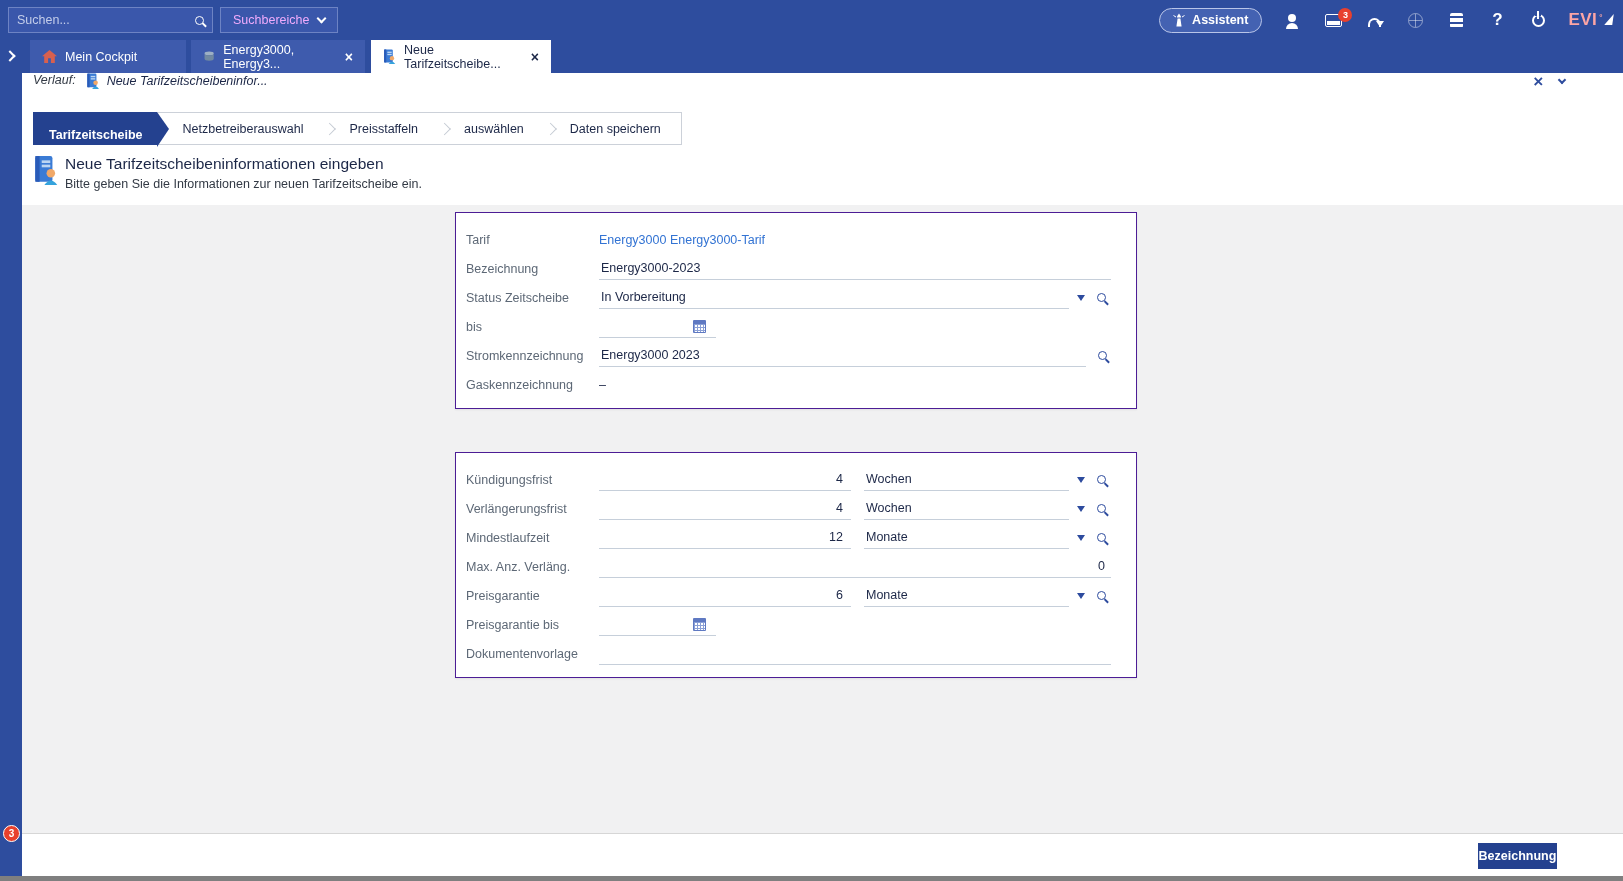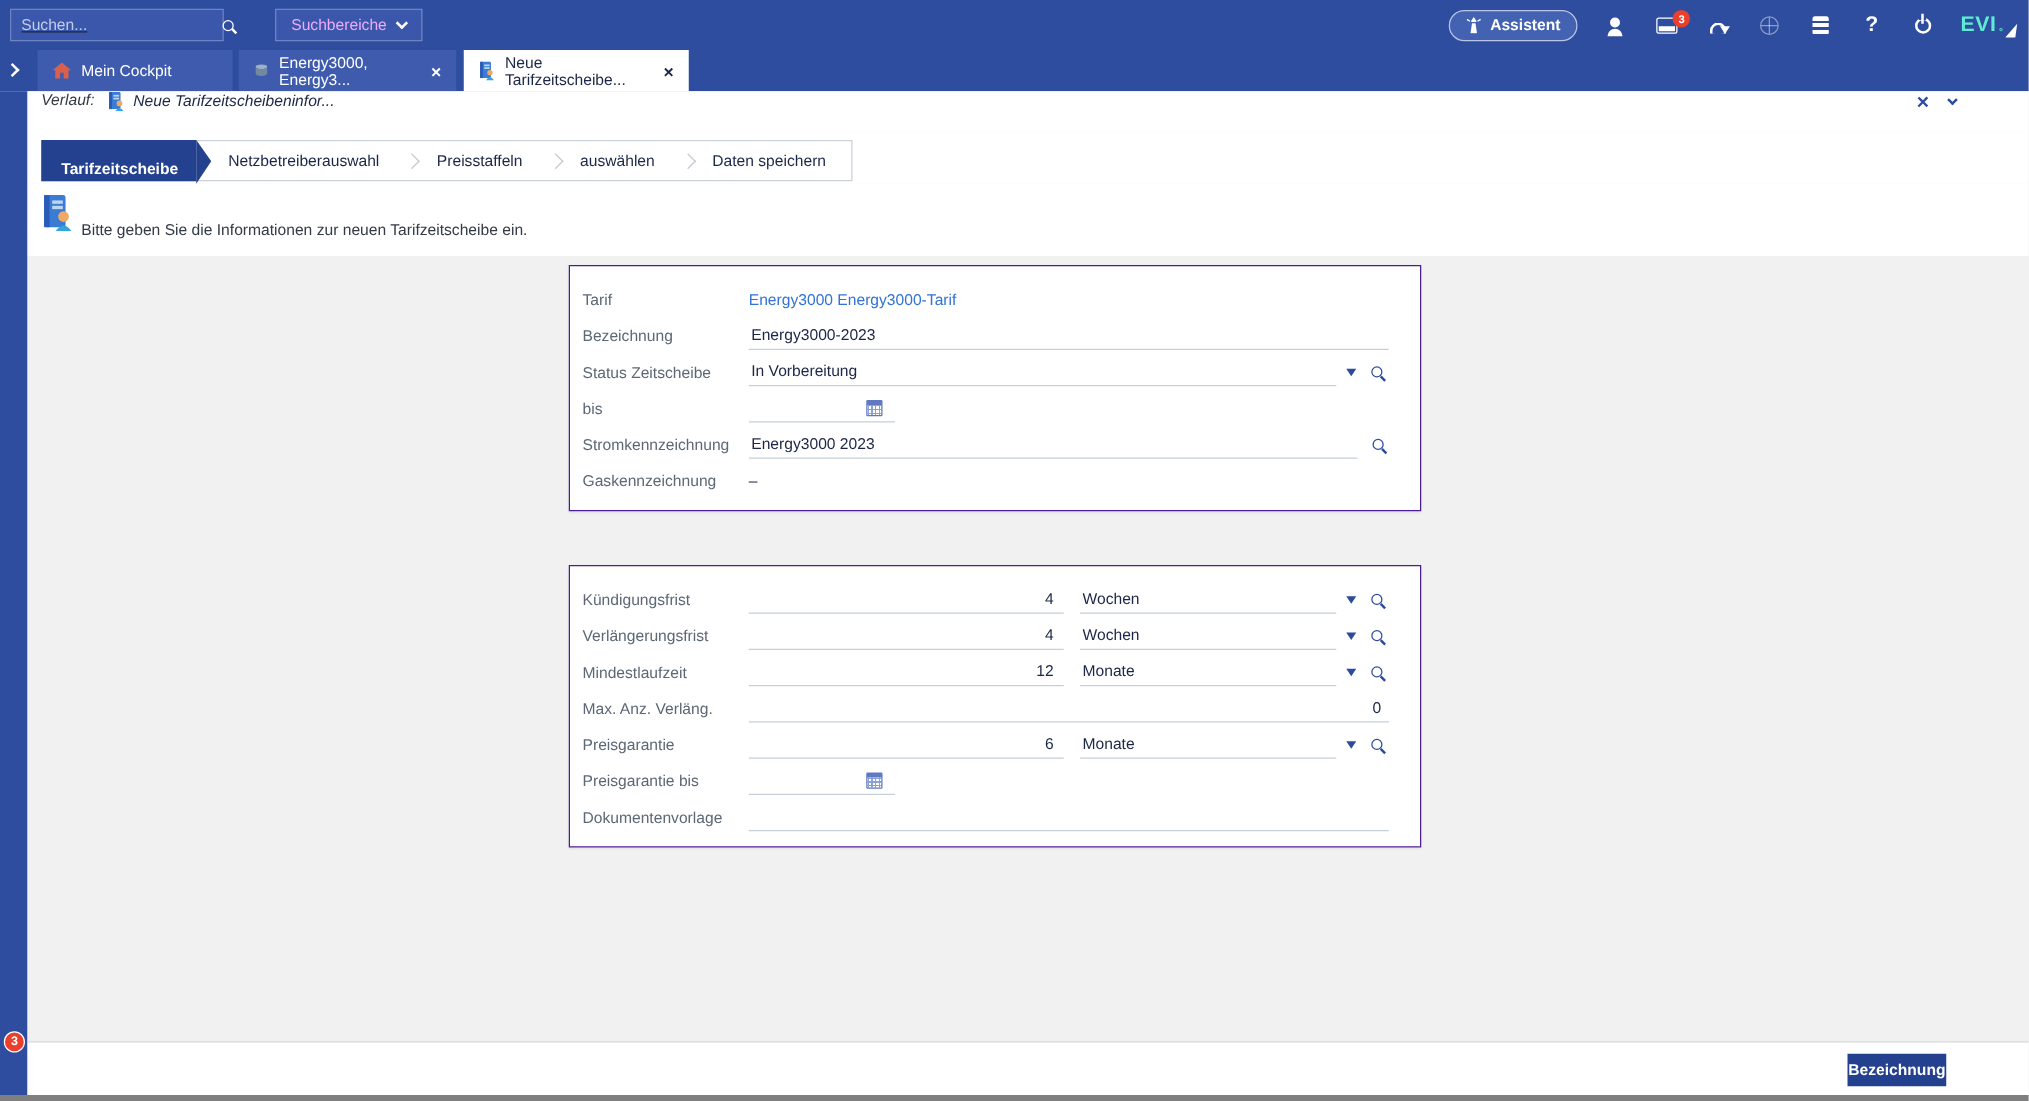--- a/index.html
+++ b/index.html
@@ -2,21 +2,21 @@
 <html><head>
 <meta charset="utf-8">
 <style>
   * { margin:0; padding:0; box-sizing:border-box; }
   html,body { width:1623px; height:881px; overflow:hidden; }
   body { font-family:"Liberation Sans", sans-serif; font-size:12.5px; color:#1c2747; background:#f1f1f2; }
   .app { position:relative; width:1623px; height:881px; background:#f1f1f2; }
 
   
   .topbar { position:absolute; left:0; top:0; width:1623px; height:40px; background:#2e4d9e; display:flex; align-items:center; }
-  .searchbox { position:absolute; left:8px; top:7px; width:171px; height:26px; background:#3a57ab; border:1px solid #6d83c4; display:flex; align-items:center; padding:0 8px;text-decoration:underline; }
+  .searchbox { position:absolute; left:8px; top:7px; width:205px; height:26px; background:#3a57ab; border:1px solid #6d83c4; display:flex; align-items:center; padding:0 8px; }
   .searchbox input { flex:1; background:transparent; border:none; outline:none; color:#ffffff; font-family:"Liberation Sans",sans-serif; font-size:12.5px; }
   .searchbox input::placeholder { color:#c3cdea; }
   .scopebtn { position:absolute; left:220px; top:7px; height:26px; background:#3a57ab; border:1px solid #6d83c4; color:#f0abfc; display:flex; align-items:center; gap:9px; padding:0 12px; cursor:pointer; }
   .topbar-right { position:absolute; right:10px; top:0; height:40px; display:flex; align-items:center; gap:19px; }
   .assist-pill { display:flex; align-items:center; gap:7px; height:25px; padding:0 13px; border:1px solid #b9c5e8; border-radius:13px; background:#4462b2; color:#fff; font-weight:bold; cursor:pointer; }
   .tb-icon { position:relative; display:flex; align-items:center; justify-content:center; width:22px; height:26px; cursor:pointer; }
   
   .person { width:12px; height:6px; border-radius:6px 6px 0 0; background:#fff; position:relative; margin-top:11px; }
   .person::before { content:""; position:absolute; top:-9px; left:2px; width:8px; height:8px; border-radius:50%; background:#fff; }
   
@@ -30,21 +30,21 @@
   .globe { width:15px; height:15px; border:1.5px solid rgba(255,255,255,.45); border-radius:50%; position:relative; }
   .globe::before { content:""; position:absolute; left:0; right:0; top:50%; height:1px; background:rgba(255,255,255,.45); }
   .globe::after { content:""; position:absolute; top:0; bottom:0; left:50%; width:1px; background:rgba(255,255,255,.45); }
   
   .db { width:13px; height:15px; border-radius:2px; background:repeating-linear-gradient(#fff 0 3.5px, transparent 3.5px 5.5px); }
   .help-q { color:#fff; font-size:17px; font-weight:bold; }
   
   .power { width:13px; height:13px; border:2px solid #fff; border-radius:50%; position:relative; }
   .power::before { content:""; position:absolute; top:-6px; left:50%; margin-left:-3px; width:6px; height:6px; background:#2e4d9e; }
   .power::after { content:""; position:absolute; top:-5px; left:50%; margin-left:-1px; width:2px; height:8px; background:#fff; }
-  .brand { display:flex; align-items:flex-end; color:#5eead4; font-size:17px; font-weight:bold; letter-spacing:.5px; gap:2px; }
+  .brand { display:flex; align-items:flex-start; color:#fca5a5; font-size:17px; font-weight:bold; letter-spacing:.5px; gap:2px; }
   .brand sup { font-size:8px; margin-top:3px; }
   .sail { width:0; height:0; border-left:8px solid transparent; border-bottom:11px solid #fff; margin-top:4px; transform:skewX(-8deg); }
   .chev-down { display:inline-block; width:7px; height:7px; border-right:2.5px solid #fff; border-bottom:2.5px solid #fff; transform:rotate(45deg); margin-top:-4px; }
 
   
   .tabbar { position:absolute; left:0; top:40px; width:1623px; height:33px; background:#2e4d9e; }
   .rail-chev { position:absolute; left:6px; top:12px; width:8px; height:8px; border-right:2.5px solid #fff; border-top:2.5px solid #fff; transform:rotate(45deg); cursor:pointer; }
   .tab { position:absolute; top:0; height:33px; display:flex; align-items:center; gap:8px; padding:0 12px; color:#fff; cursor:pointer; }
   .tab.inactive { background:#3e5bad; }
   .tab.active { background:#fff; color:#1c2747; }
@@ -243,20 +243,21 @@
     <span class="hicon">
       <svg width="26" height="30" viewBox="0 0 24 28">
           <rect x="2" y="1" width="16" height="24" rx="2" fill="#3a7bd5"></rect>
           <rect x="2" y="1" width="4" height="24" fill="#2a5bb8"></rect>
           <rect x="8" y="5" width="8" height="2.5" fill="#bcd6f2"></rect>
           <rect x="8" y="9" width="8" height="2.5" fill="#bcd6f2"></rect>
           <circle cx="16.5" cy="17" r="4" fill="#f0a868"></circle>
           <path d="M10.5 28 q6 -8.5 12 0 Z" fill="#35a3dc"></path>
         </svg>
     </span>
+    <div class="head-title">Neue Tarifzeitscheibeninformationen eingeben</div>
     <div class="head-sub">Bitte geben Sie die Informationen zur neuen Tarifzeitscheibe ein.</div>
   </div>
 
   <div class="content">
 
     <div class="panel panel1">
       <div class="frow">
         <div class="flabel">Tarif</div>
         <div class="fld">
             <a class="vlink">Energy3000 Energy3000-Tarif</a>

